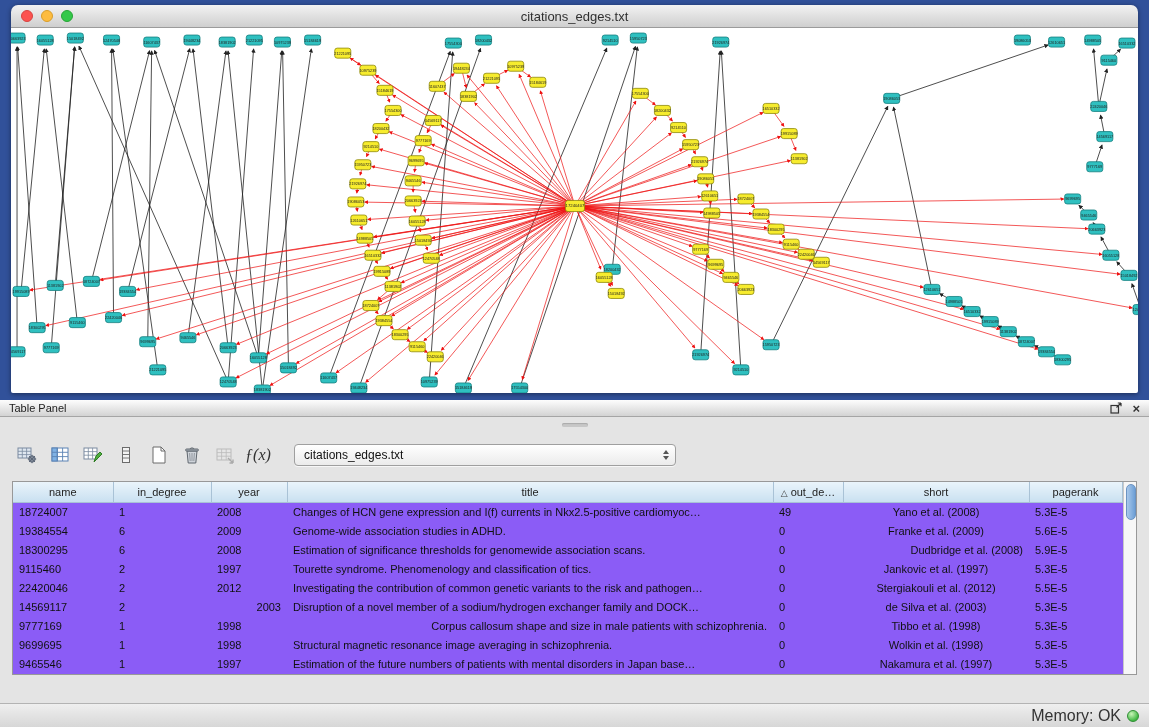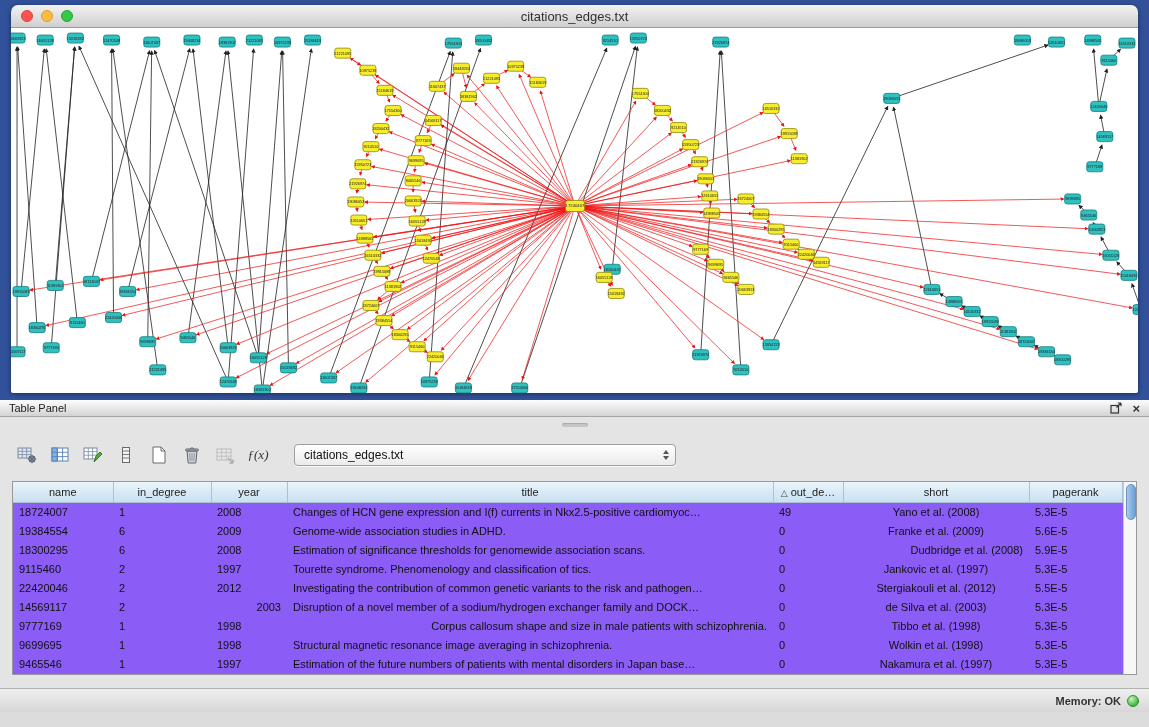--- a/index.html
+++ b/index.html
@@ -31,21 +31,21 @@
   .float-btn svg{display:block;}
   .close-btn{font-size:13px;font-weight:bold;color:#333;line-height:11px;cursor:default;}
 
   
   #bottom-panel{position:absolute;left:0;top:417px;width:1149px;height:286px;background:#e4e4e4;}
   .splitter-dot{position:absolute;left:50%;top:6px;width:26px;height:4px;margin-left:-13px;
     border-radius:2px;background:#c7c7c7;box-shadow:inset 0 1px 1px #aaa;}
   .toolbar{position:absolute;left:14px;top:26px;display:flex;align-items:center;gap:7px;}
   .tool-btn{width:26px;height:24px;display:flex;align-items:center;justify-content:center;}
   .tool-btn.disabled{opacity:.45;}
-  .fx{font-size:13px;font-style:italic;color:#333;font-family:"Liberation Serif",serif;}
+  .fx{font-size:16px;font-style:italic;color:#333;font-family:"Liberation Serif",serif;}
   .combobox{margin-left:16px;width:382px;height:22px;box-sizing:border-box;display:flex;align-items:center;
     padding:0 6px 0 9px;border:1px solid #9f9f9f;border-radius:4px;
     background:linear-gradient(#ffffff,#ebebeb);box-shadow:0 1px 0 rgba(255,255,255,.7);font-size:12px;color:#111;}
   .combobox .cb-value{flex:1;white-space:nowrap;overflow:hidden;}
   .cb-arrows{display:flex;flex-direction:column;align-items:center;gap:2px;padding-left:6px;}
   .arr-up{width:0;height:0;border-left:3.5px solid transparent;border-right:3.5px solid transparent;border-bottom:4.5px solid #555;}
   .arr-down{width:0;height:0;border-left:3.5px solid transparent;border-right:3.5px solid transparent;border-top:4.5px solid #555;}
 
   
   .table-wrap{position:absolute;left:12px;top:64px;width:1125px;height:194px;background:#8b5cf6;
@@ -63,23 +63,23 @@
 
   
   .tabs{position:absolute;left:0;right:0;top:263px;display:flex;justify-content:center;}
   .tab{height:20px;line-height:20px;padding:0 13px;font-size:12px;color:#222;
     background:linear-gradient(#fdfdfd,#e1e1e1);border:1px solid #8d8d8d;border-left:none;}
   .tab:first-child{border-left:1px solid #8d8d8d;border-radius:4px 0 0 4px;}
   .tab:last-child{border-radius:0 4px 4px 0;}
   .tab.active{background:linear-gradient(#828282,#5e5e5e);color:#fff;}
 
   
-  #status-bar{position:absolute;left:0;top:688px;width:1149px;height:24px;box-sizing:border-box;
+  #status-bar{position:absolute;left:0;top:703px;width:1149px;height:24px;box-sizing:border-box;
     background:linear-gradient(#efefef,#d7d7d7);border-top:1px solid #b3b3b3;
-    display:flex;align-items:center;justify-content:flex-end;gap:6px;padding:0 10px;font-size:11px;color:#333;font-weight:bold;}
+    display:flex;align-items:center;justify-content:flex-end;gap:6px;padding:0 10px;font-size:16px;color:#333;}
   .mem-dot{width:12px;height:12px;border-radius:50%;
     background:radial-gradient(circle at 35% 30%, #c9f5b9, #43b845 70%);border:1px solid #2e8e33;box-sizing:border-box;}
 </style>
 </head>
 <body>
 
 <div id="graph-region">
   <div class="window">
     <div class="titlebar">
       <div class="lights">

